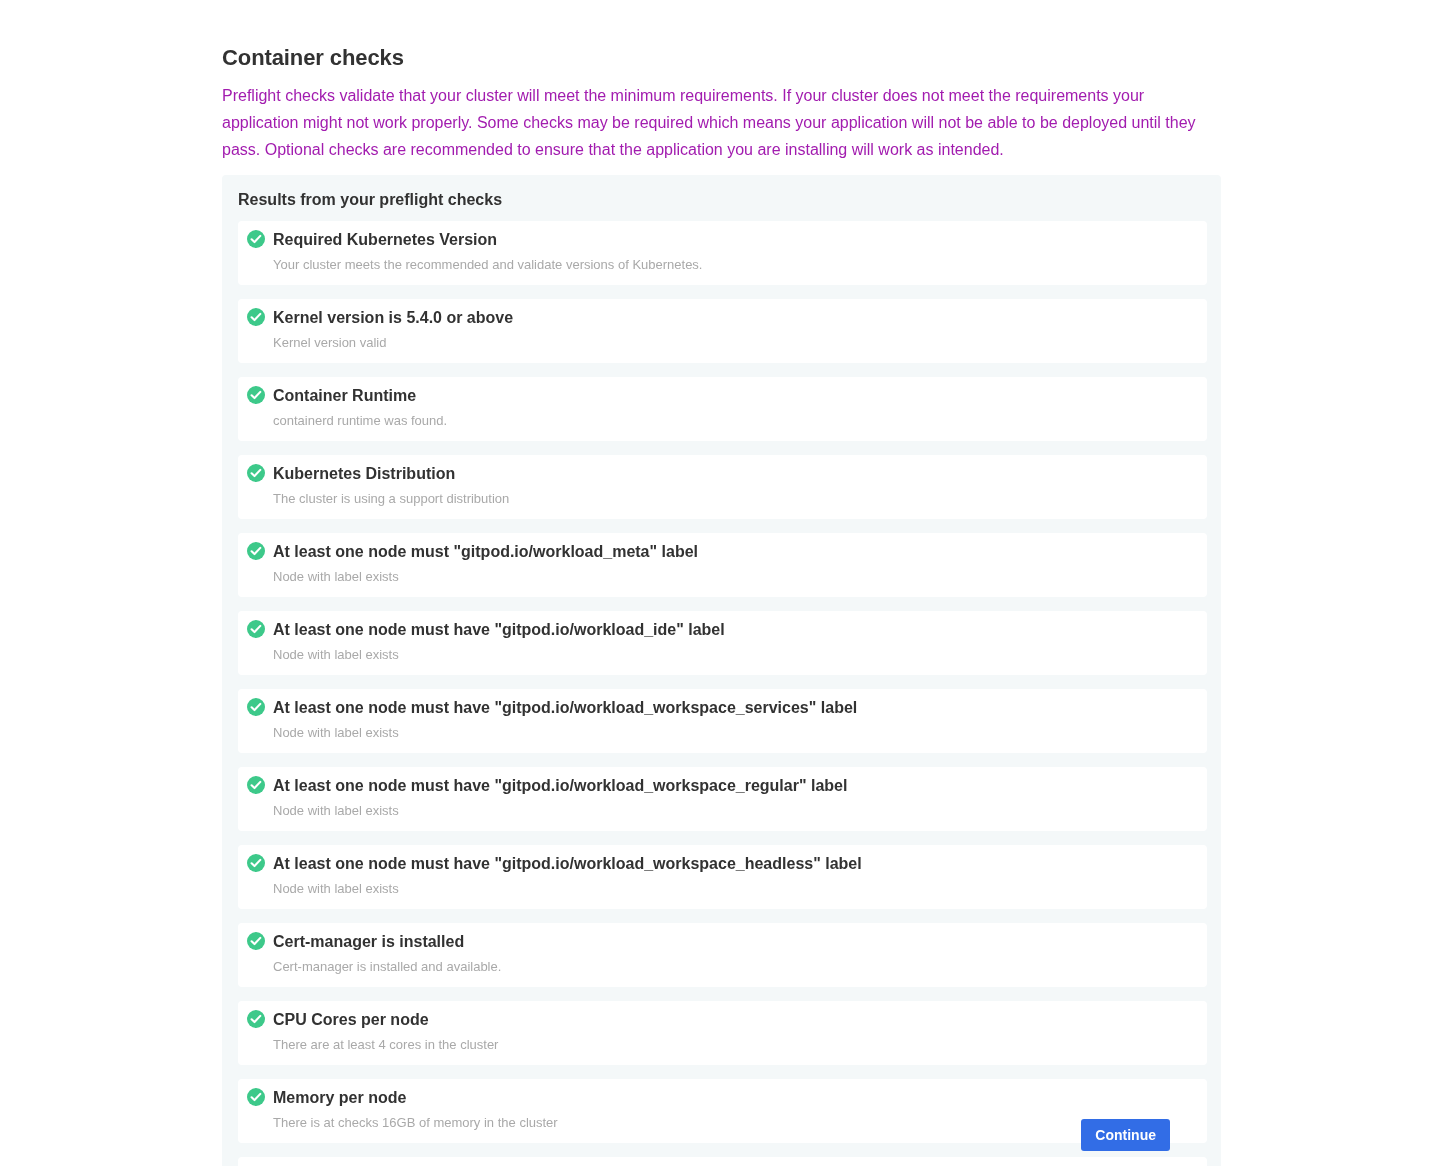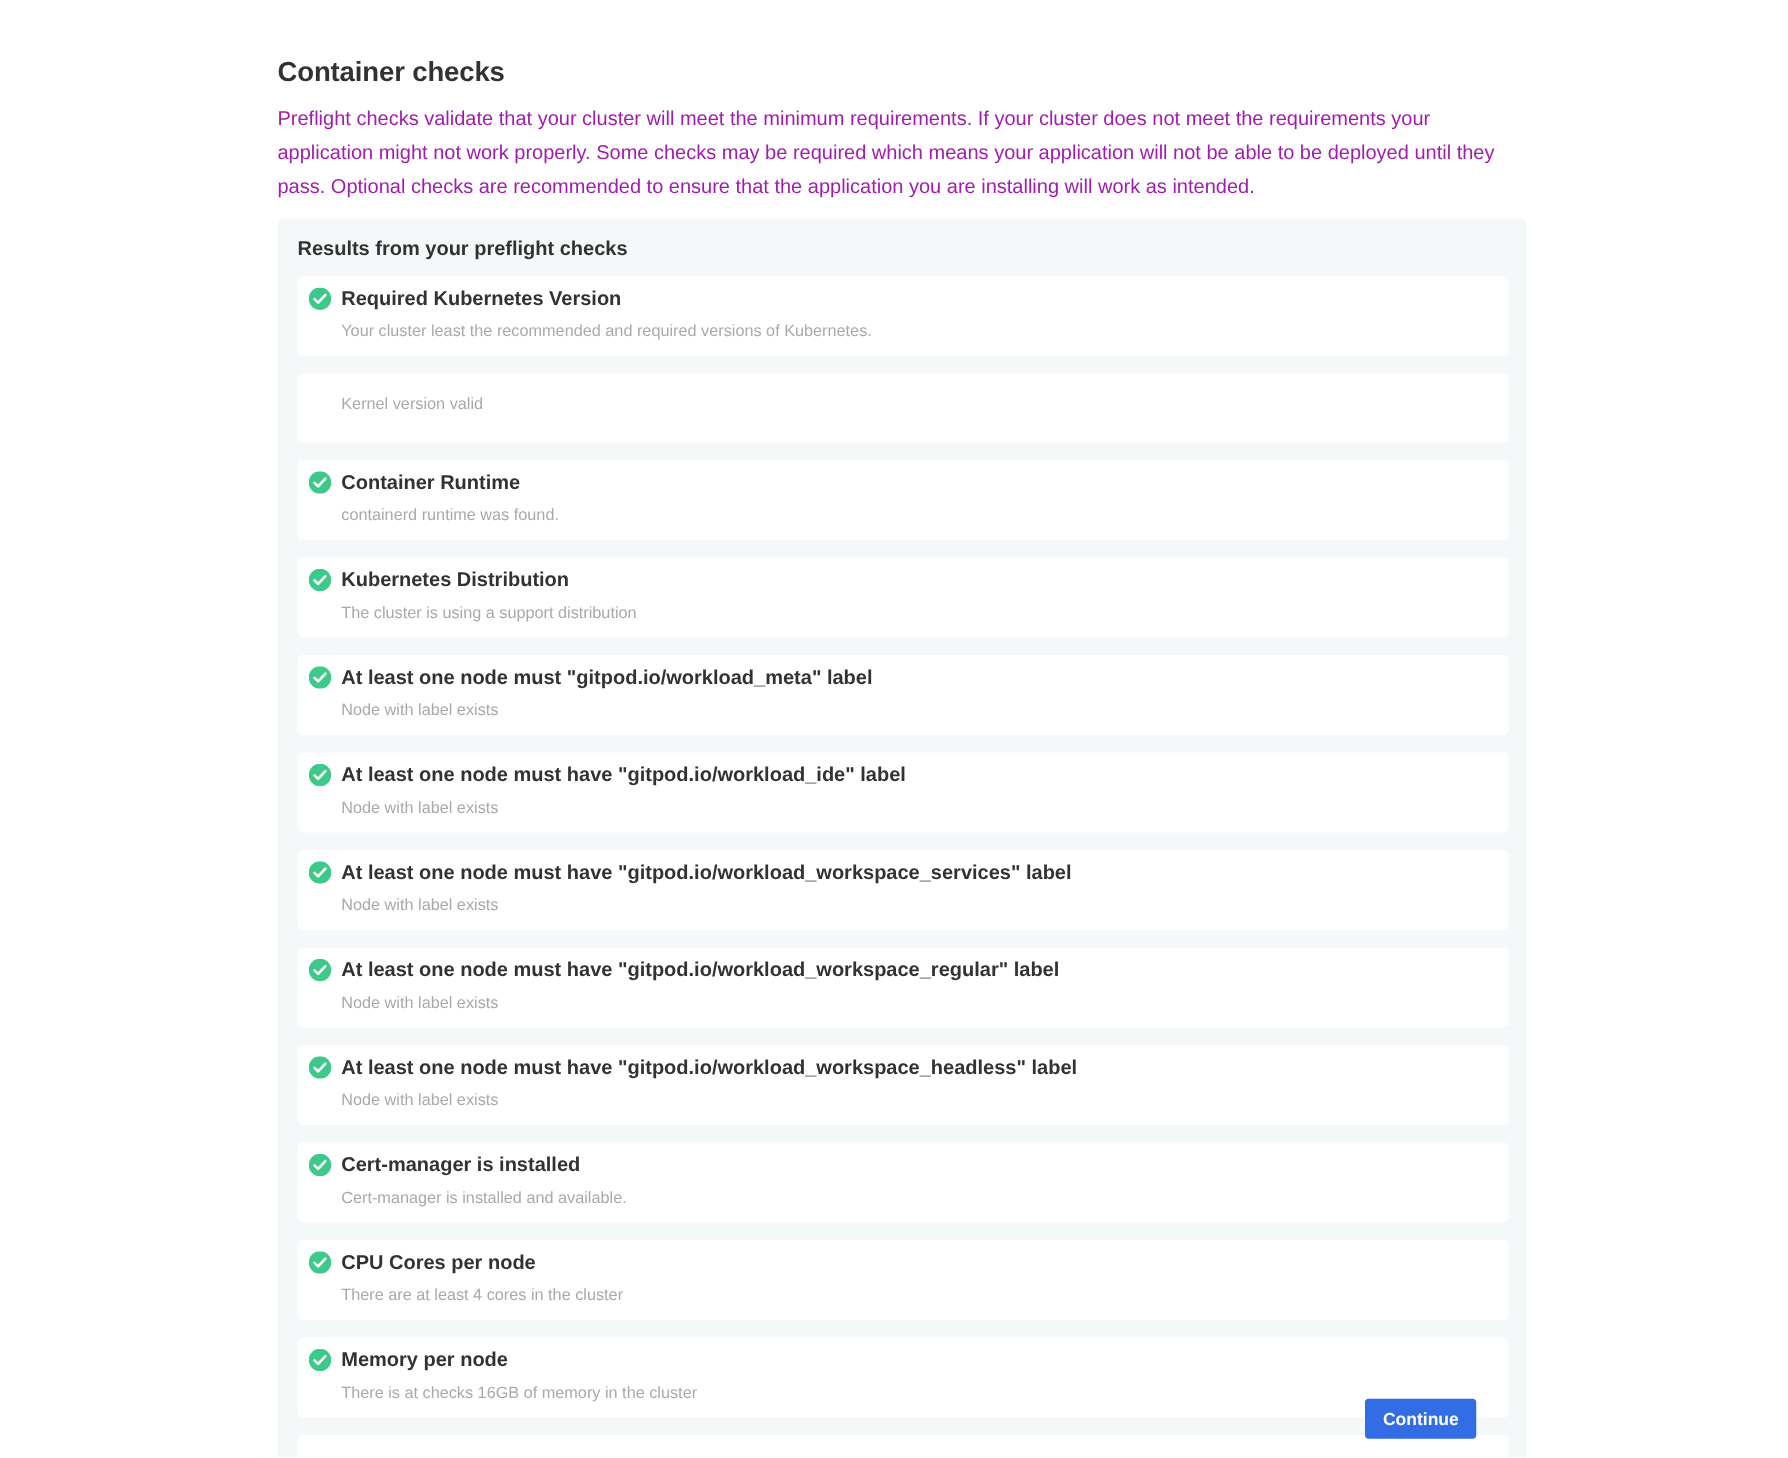--- a/index.html
+++ b/index.html
@@ -103,21 +103,21 @@
     color: #a9a9a9;
     line-height: 17px;
     margin-top: 6px;
     padding-left: 26px;
     font-weight: normal;
   }
 
   
   .footer-bar {
     position: absolute;
-    left: 16px;
+    left: 5px;
     top: 1118px;
     width: 1186px;
     height: 48px;
   }
   .continue-button {
     position: absolute;
     right: 21px;
     top: 1px;
     height: 32px;
     min-width: 79px;
@@ -150,23 +150,32 @@
         <div class="check-card">
           <div class="check-head">
             <span class="status-icon">
               <svg viewBox="0 0 18 18" xmlns="http://www.w3.org/2000/svg">
                 <circle cx="9" cy="9" r="9" fill="#3dc98a"></circle>
                 <path d="M4.6 9.3 L7.5 12.1 L13.3 5.9" fill="none" stroke="#ffffff" stroke-width="2.1" stroke-linecap="round" stroke-linejoin="round"></path>
               </svg>
             </span>
             <div class="check-title">Required Kubernetes Version</div>
           </div>
-          <div class="check-desc">Your cluster least the recommended and required versions of Kubernetes.</div>
-        </div>
-        <div class="check-card">
+          <div class="check-desc">Your cluster meets the recommended and validate versions of Kubernetes.</div>
+        </div>
+        <div class="check-card">
+          <div class="check-head">
+            <span class="status-icon">
+              <svg viewBox="0 0 18 18" xmlns="http://www.w3.org/2000/svg">
+                <circle cx="9" cy="9" r="9" fill="#3dc98a"></circle>
+                <path d="M4.6 9.3 L7.5 12.1 L13.3 5.9" fill="none" stroke="#ffffff" stroke-width="2.1" stroke-linecap="round" stroke-linejoin="round"></path>
+              </svg>
+            </span>
+            <div class="check-title">Kernel version is 5.4.0 or above</div>
+          </div>
           <div class="check-desc">Kernel version valid</div>
         </div>
         <div class="check-card">
           <div class="check-head">
             <span class="status-icon">
               <svg viewBox="0 0 18 18" xmlns="http://www.w3.org/2000/svg">
                 <circle cx="9" cy="9" r="9" fill="#3dc98a"></circle>
                 <path d="M4.6 9.3 L7.5 12.1 L13.3 5.9" fill="none" stroke="#ffffff" stroke-width="2.1" stroke-linecap="round" stroke-linejoin="round"></path>
               </svg>
             </span>

